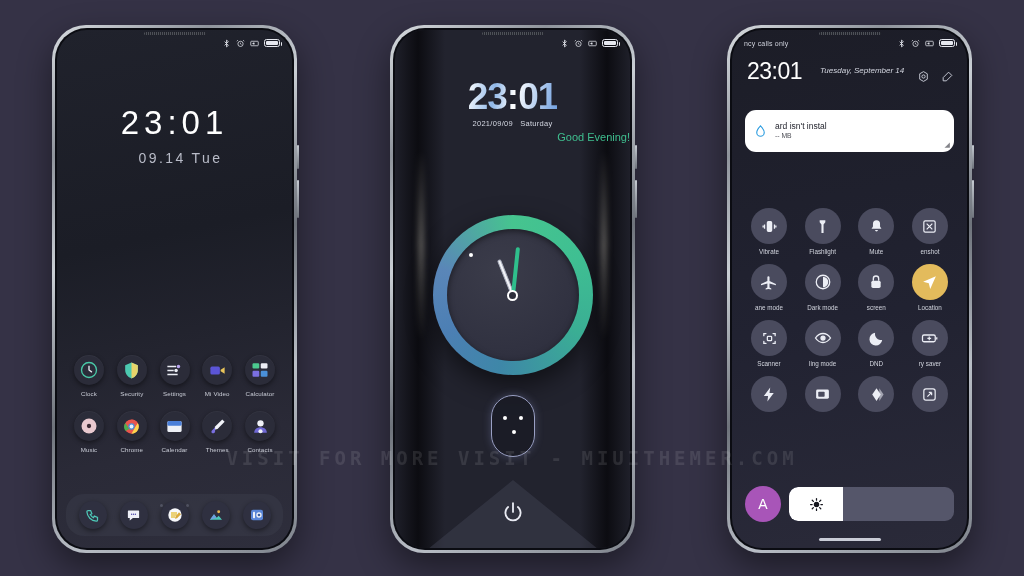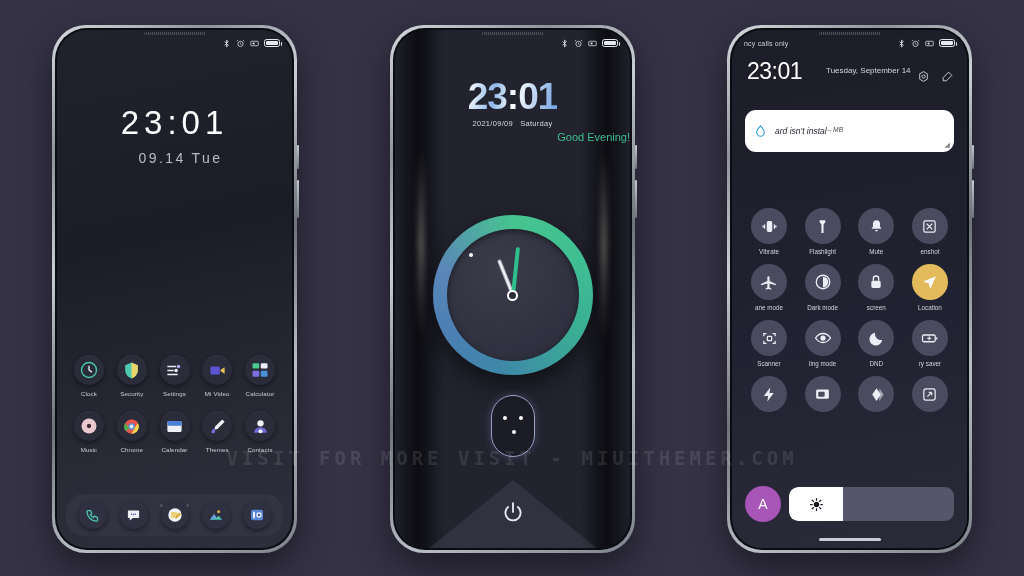--- a/index.html
+++ b/index.html
@@ -108,28 +108,28 @@
   .powerzone{ position:absolute; left:0; right:0; bottom:0; height:86px; overflow:hidden; }
   .mountain{ position:absolute; left:50%; bottom:-10px; transform:translateX(-50%);
      width:0; height:0; border-left:96px solid transparent; border-right:96px solid transparent;
      border-bottom:78px solid rgba(70,72,88,.42); }
   .powerico{ position:absolute; left:50%; bottom:18px; transform:translateX(-50%); }
 
   
   #s3{ background:linear-gradient(170deg,#1c1d27 0%,#212231 55%,#2a2a39 100%); }
   .cc-head{ position:absolute; top:30px; left:15px; right:13px; display:flex; align-items:flex-start; }
   .cc-time{ font-size:23px; color:#fff; font-weight:400; line-height:1; letter-spacing:-.5px; }
-  .cc-date{ font-size:8px; color:#d3d6e0; line-height:1.35; margin-left:24px; padding-top:6px; max-width:86px; }
+  .cc-date{ font-size:8px; color:#d3d6e0; line-height:1.35; margin-left:18px; padding-top:6px; max-width:86px;font-style:italic; }
   .cc-actions{ margin-left:auto; display:flex; gap:11px; padding-top:10px; }
 
   .bigtiles{ position:absolute; top:80px; left:13px; right:13px; }
   .btrow{ display:flex; gap:8px; margin-bottom:8px; }
   .btile{ flex:1; height:42px; border-radius:11px; display:flex; align-items:center;
      padding:0 8px; gap:7px; position:relative; overflow:hidden; }
-  .btile .tx{ display:flex; flex-direction:row; line-height:1.25; overflow:hidden;font-style:italic;}
+  .btile .tx{ display:flex; flex-direction:column; line-height:1.25; overflow:hidden;}
   .btile .t1{ font-size:8.5px; }
   .btile .t2{ font-size:6.8px; opacity:.82; }
   .btile .corner{ position:absolute; right:4px; bottom:3px; font-size:7px; opacity:.55; }
   .btile.white{ background:#fff; color:#1d1e28; }
   .btile.purple{ background:#a63fb0; color:#fff; }
   .btile.dark{ background:#44455a; color:#d9dbe5; }
   .btile.dark2{ background:#6d6f81; color:#e9eaf1; }
 
   .qgrid{ position:absolute; top:178px; left:11px; right:11px; }
   .qrow{ display:flex; justify-content:space-between; margin-bottom:9px; }

